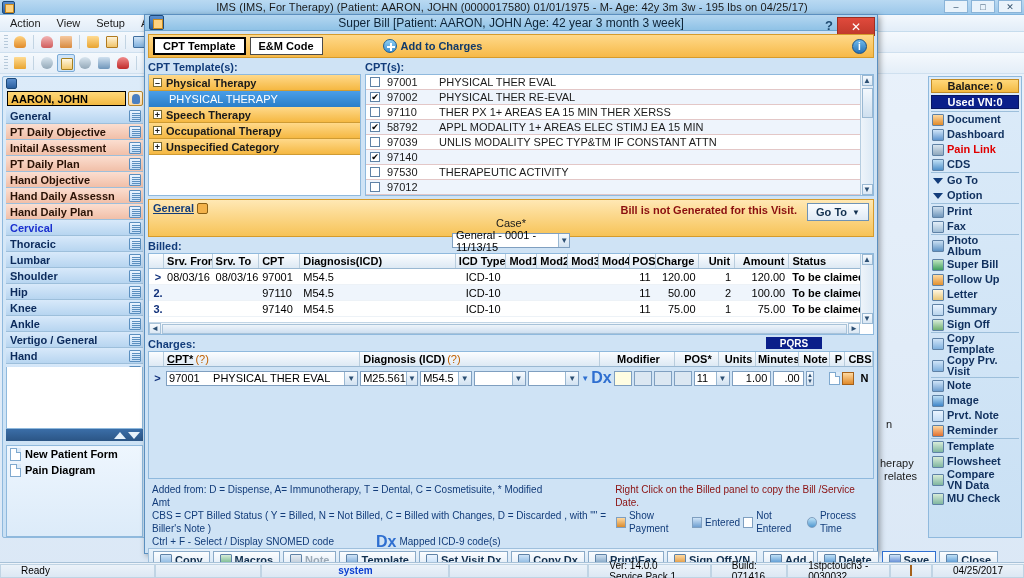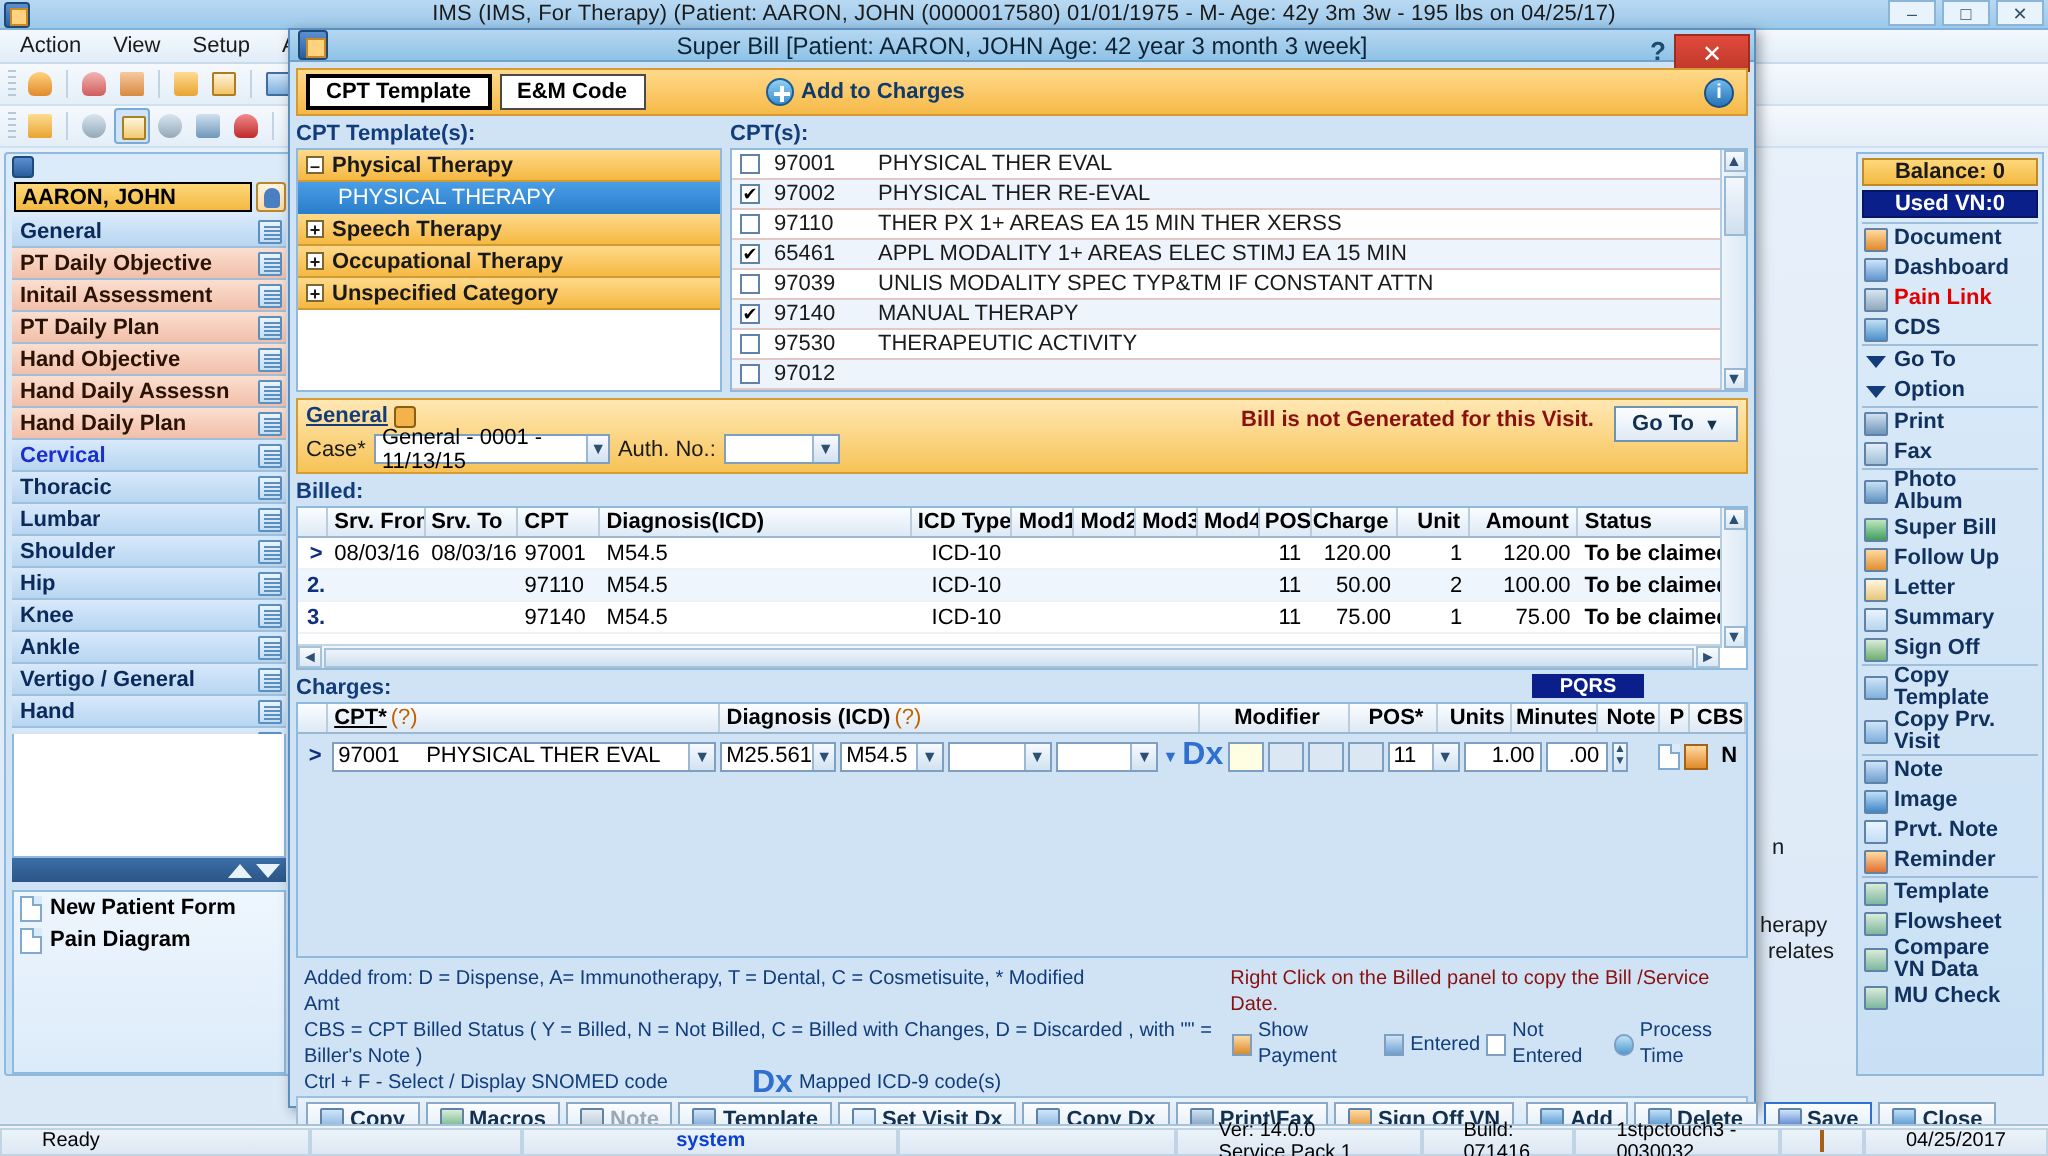--- a/index.html
+++ b/index.html
@@ -253,21 +253,21 @@
     background:linear-gradient(#f3f8fd,#cfe0ef);border:1px solid #9ab8d2;}
 
   
   .genStrip{
     margin-top:3px;background:linear-gradient(#ffe8b4,#f7c357);
     border:1px solid #d59b2c;padding:2px 4px;position:relative;height:38px;
   }
   .genRow1{display:flex;align-items:center;gap:3px;}
   .genLabel{font-weight:bold;font-size:11px;color:#123c7a;text-decoration:underline;}
   .genPerson{width:11px;height:11px;background:#f3b24a;border:1px solid #8a5f14;border-radius:2px;}
-  .genRow2{display:flex;align-items:center;gap:4px;margin-top:3px;}
+  .genRow2{display:flex;align-items:center;gap:4px;margin-top:3px;flex-direction:column;}
   .smLabel{font-size:11px;color:#1a1a1a;}
   .combo{
     height:15px;background:#fff;border:1px solid #7f9fc0;display:flex;align-items:center;
     font-size:11px;padding-left:3px;
   }
   .comboArrow{
     width:13px;height:13px;margin-left:auto;background:linear-gradient(#f6fafe,#d2e2f1);
     border-left:1px solid #9ab8d2;display:flex;align-items:center;justify-content:center;
     font-size:8px;color:#2c4f73;
   }
@@ -718,32 +718,31 @@
                   <span class="cptCode">97002</span>
                   <span class="cptDesc">PHYSICAL THER RE-EVAL</span>
                 </div>
                 <div class="cptRow">
                   <span class="cpkbox"></span>
                   <span class="cptCode">97110</span>
                   <span class="cptDesc">THER PX 1+ AREAS EA 15 MIN THER XERSS</span>
                 </div>
                 <div class="cptRow alt">
                   <span class="cpkbox">✔</span>
-                  <span class="cptCode">65461</span>
+                  <span class="cptCode">58792</span>
                   <span class="cptDesc">APPL MODALITY 1+ AREAS ELEC STIMJ EA 15 MIN</span>
                 </div>
                 <div class="cptRow">
                   <span class="cpkbox"></span>
                   <span class="cptCode">97039</span>
                   <span class="cptDesc">UNLIS MODALITY SPEC TYP&amp;TM IF CONSTANT ATTN</span>
                 </div>
                 <div class="cptRow alt">
                   <span class="cpkbox">✔</span>
                   <span class="cptCode">97140</span>
-                  <span class="cptDesc">MANUAL THERAPY</span>
                 </div>
                 <div class="cptRow">
                   <span class="cpkbox"></span>
                   <span class="cptCode">97530</span>
                   <span class="cptDesc">THERAPEUTIC ACTIVITY</span>
                 </div>
                 <div class="cptRow alt">
                   <span class="cpkbox"></span>
                   <span class="cptCode">97012</span>
                 </div>

